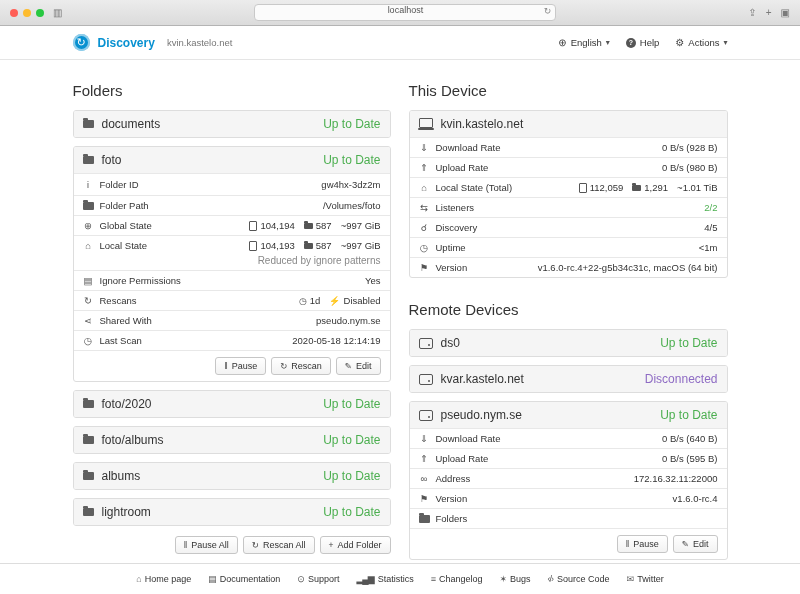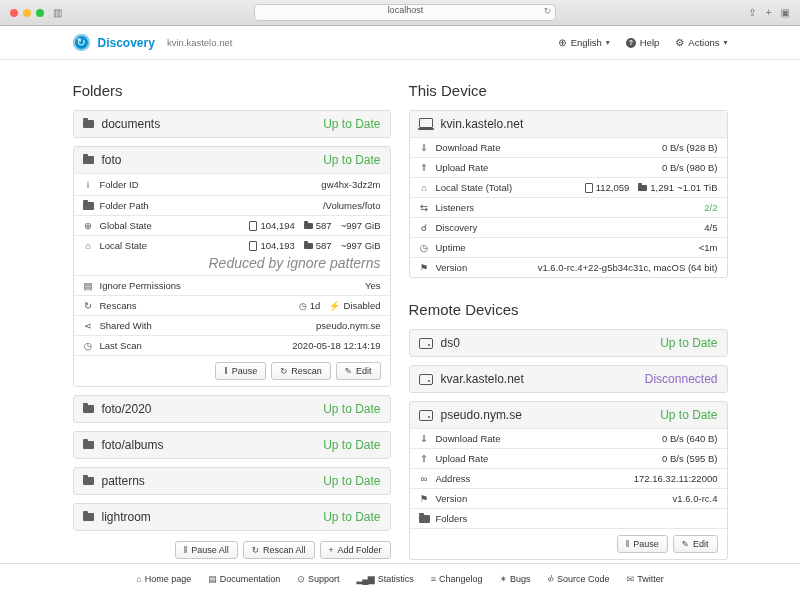--- a/index.html
+++ b/index.html
@@ -39,21 +39,21 @@
   .panel{border:1px solid #ddd;border-radius:3px;margin-bottom:8px;background:#fff;overflow:hidden}
   .phead{display:flex;align-items:center;gap:8px;background:#f5f5f5;padding:6px 9px;font-size:12px;color:#333}
   .phead .status{margin-left:auto}
   .status.ok{color:#4CAF50}
   .status.disc{color:#8E6BC4}
   .status.paused{color:#444}
 
   .drow{display:flex;align-items:center;padding:4px 9px;border-top:1px solid #e8e8e8;font-size:9.5px;color:#333}
   .drow .lab{display:flex;align-items:center;gap:6px}
   .drow .val{margin-left:auto;display:flex;align-items:center;gap:3px;text-align:right}
-  .drow.note{border-top:none;padding-top:0;justify-content:flex-end;font-style:italic;color:#888;font-size:14px}
+  .drow.note{border-top:none;padding-top:0;justify-content:flex-end;color:#888;font-size:10px}
   .li{font-size:9.5px;color:#555;width:11px;display:inline-flex;justify-content:center}
   .vi{font-size:9px;color:#555;margin-left:6px}
 
   .i-folder{display:inline-block;width:11px;height:8px;background:#5f5f5f;border-radius:1px;position:relative;flex-shrink:0}
   .i-folder::before{content:"";position:absolute;top:-2px;left:0;width:5px;height:2px;background:#5f5f5f;border-radius:1px 1px 0 0}
   .mini-file{display:inline-block;width:6px;height:8px;border:1px solid #555;border-radius:1px;background:#fff;margin-left:6px;flex-shrink:0}
   .mini-folder{display:inline-block;width:9px;height:6px;background:#555;border-radius:1px;position:relative;margin-left:6px;flex-shrink:0}
   .mini-folder::before{content:"";position:absolute;top:-2px;left:0;width:4px;height:2px;background:#555;border-radius:1px 1px 0 0}
   .i-laptop{display:inline-block;width:12px;height:8px;border:1px solid #555;border-radius:1px;position:relative;margin-bottom:2px;flex-shrink:0}
   .i-laptop::after{content:"";position:absolute;left:-2px;right:-2px;bottom:-3px;height:2px;background:#555;border-radius:1px}
@@ -236,21 +236,21 @@
       <div class="panel" data-interactable="false">
         <div class="phead" data-interactable="true">
           <span class="i-folder" data-interactable="false"></span>
           <span data-interactable="false">foto/albums</span>
           <span class="status ok" data-interactable="false">Up to Date</span>
         </div>
       </div>
       <div class="panel" data-interactable="false">
         <div class="phead" data-interactable="true">
           <span class="i-folder" data-interactable="false"></span>
-          <span data-interactable="false">patterns</span>
+          <span data-interactable="false">albums</span>
           <span class="status ok" data-interactable="false">Up to Date</span>
         </div>
       </div>
       <div class="panel" data-interactable="false">
         <div class="phead" data-interactable="true">
           <span class="i-folder" data-interactable="false"></span>
           <span data-interactable="false">lightroom</span>
           <span class="status ok" data-interactable="false">Up to Date</span>
         </div>
       </div>
@@ -296,21 +296,21 @@
         <div class="drow" data-interactable="false">
           <span class="lab">
               <span class="li" data-interactable="false">⌂</span>
               <span data-interactable="false">Local State (Total)</span>
             </span>
           <span class="val">
             <span class="mini-file" data-interactable="false"></span>
               <span data-interactable="false">112,059</span>
             <span class="mini-folder" data-interactable="false"></span>
               <span data-interactable="false">1,291</span>
-            <span style="margin-left:0" data-interactable="false">~1.01 TiB</span>
+            <span style="margin-left:6px" data-interactable="false">~1.01 TiB</span>
           </span>
         </div>
         <div class="drow" data-interactable="false">
           <span class="lab">
               <span class="li" data-interactable="false">⇆</span>
               <span data-interactable="false">Listeners</span>
             </span>
           <span class="val status ok" data-interactable="false">2/2</span>
         </div>
         <div class="drow" data-interactable="false">

